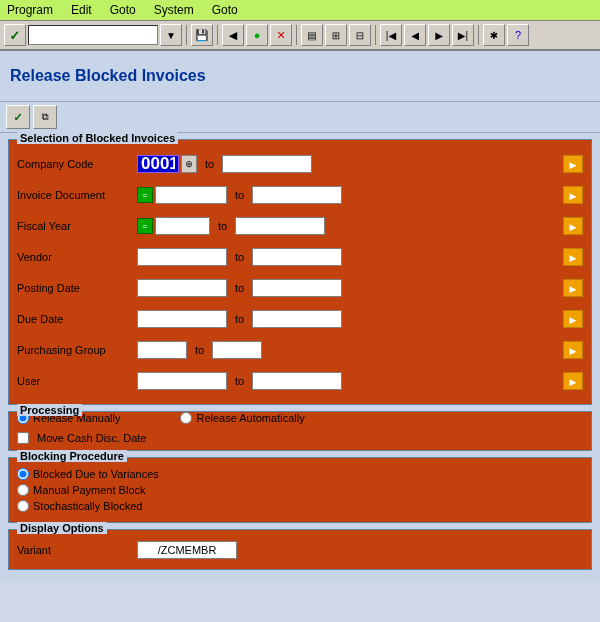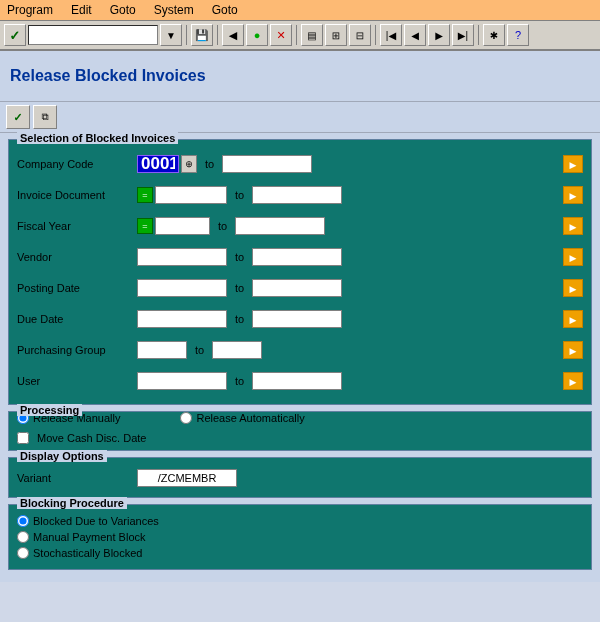--- a/index.html
+++ b/index.html
@@ -7,21 +7,21 @@
       font-family: Arial, Helvetica, sans-serif;
       font-size: 12px;
       background: #d0d8e8;
       width: 600px;
       height: 622px;
       overflow: hidden;
     }
 
     
     .menu-bar {
-      background: #fdba74;
+      background: #bef264;
       border-bottom: 1px solid #808080;
       padding: 2px 4px;
       display: flex;
       gap: 12px;
     }
     .menu-item {
       font-size: 12px;
       color: #000;
       cursor: pointer;
       padding: 1px 3px;
@@ -101,21 +101,21 @@
 
     
     .main-content {
       background: #c8d4e8;
       padding: 6px 8px;
     }
 
     
     .section-box {
       border: 1px solid #6080a0;
-      background: #0f766e;
+      background: #c2410c;
       margin-bottom: 6px;
       padding: 6px 8px;
       position: relative;
     }
     .section-label {
       position: absolute;
       top: -8px;
       left: 8px;
       background: #c8d4e8;
       padding: 0 3px;
@@ -447,36 +447,36 @@
         <label for="rel_auto" class="radio-label">Release Automatically</label>
       </div>
     </div>
     <div class="checkbox-group">
       <input type="checkbox" id="move_cash" style="">
       <label for="move_cash" class="checkbox-label">Move Cash Disc. Date</label>
     </div>
   </div>
 
   <div class="section-box" style="padding-top: 10px;">
-    <span class="section-label">Display Options</span>
-    <div class="form-row">
-      <span class="form-label">Variant</span>
-      <input type="text" class="variant-input" value="/ZCMEMBR" style="">
-    </div>
-  </div>
-
-  <div class="section-box" style="padding-top: 10px;">
     <span class="section-label">Blocking Procedure</span>
     <div class="radio-group">
       <input type="radio" name="blocking" id="blk_var" checked="" style="">
       <label for="blk_var" class="radio-label">Blocked Due to Variances</label>
     </div>
     <div class="radio-group">
       <input type="radio" name="blocking" id="blk_man" style="">
       <label for="blk_man" class="radio-label">Manual Payment Block</label>
     </div>
     <div class="radio-group">
       <input type="radio" name="blocking" id="blk_sto" style="">
       <label for="blk_sto" class="radio-label">Stochastically Blocked</label>
     </div>
   </div>
 
+  <div class="section-box" style="padding-top: 10px;">
+    <span class="section-label">Display Options</span>
+    <div class="form-row">
+      <span class="form-label">Variant</span>
+      <input type="text" class="variant-input" value="/ZCMEMBR" style="">
+    </div>
+  </div>
+
 </div>
 
 </body></html>

